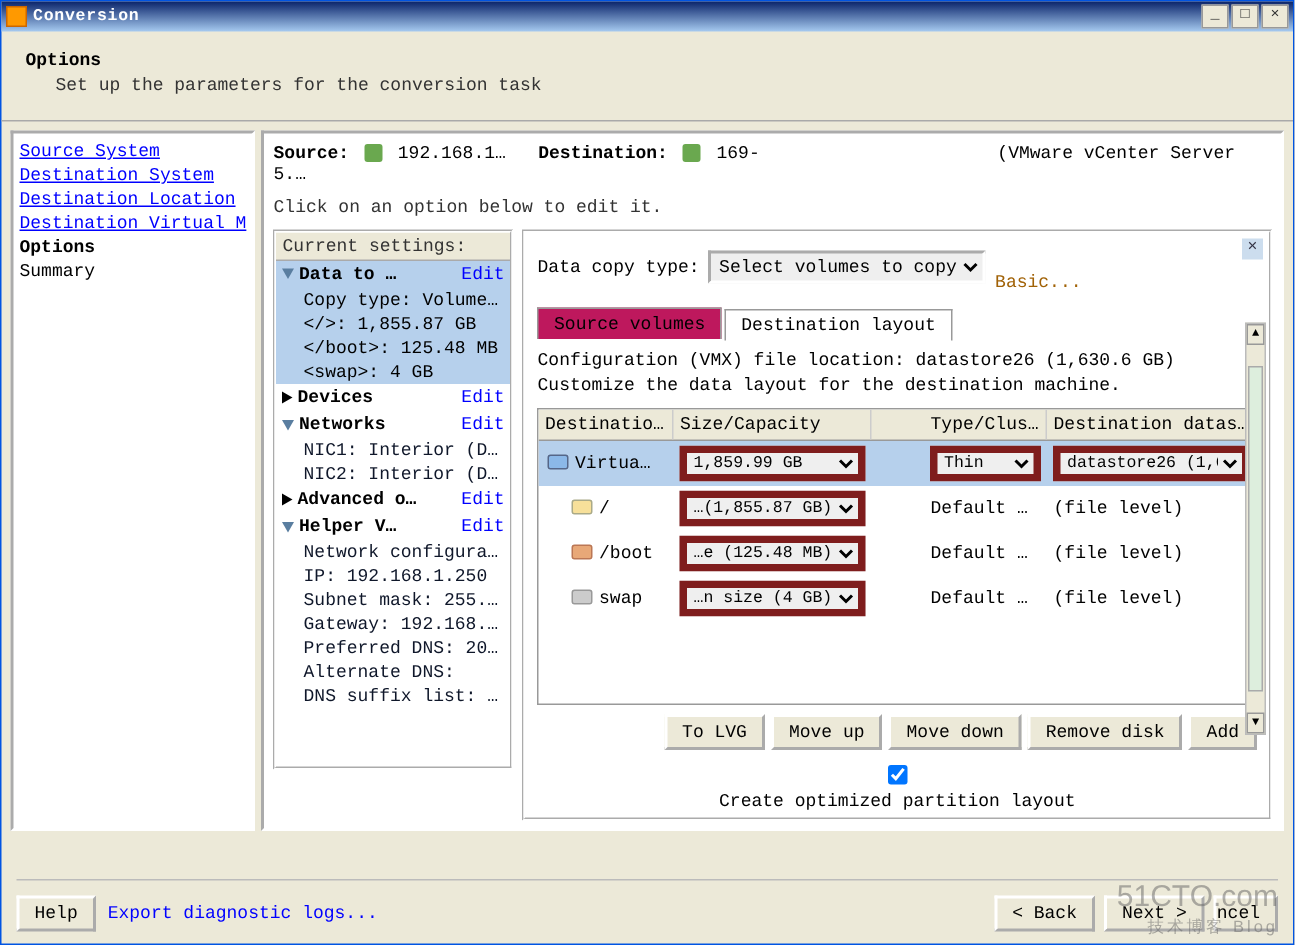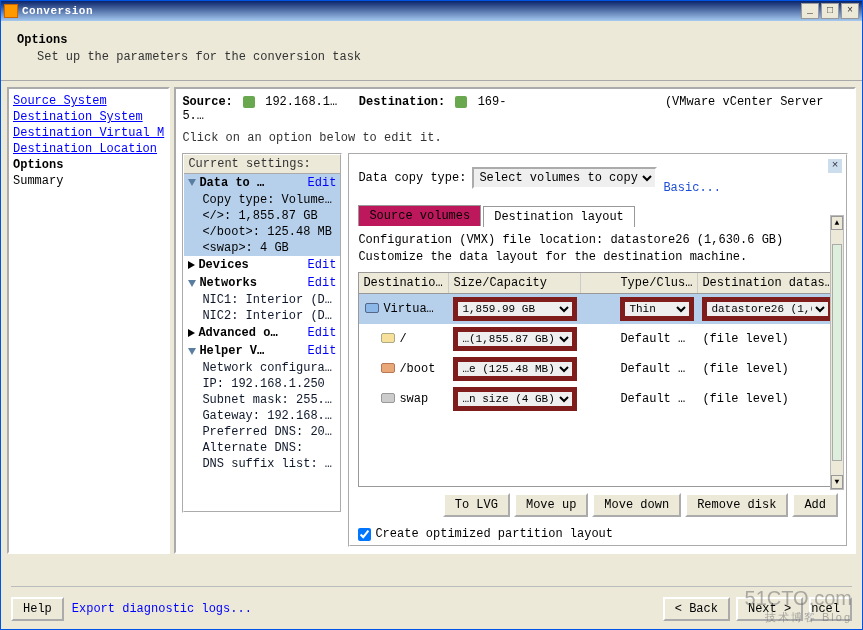--- a/index.html
+++ b/index.html
@@ -79,21 +79,21 @@
   border: 2px groove #fff;
   flex: 1;
   height: 394px;
   position: relative;
   display: flex;
   flex-direction: column;
 }
 .closex { position: absolute; right: 4px; top: 4px; width: 14px; height: 14px; background: #cde; color: #334; text-align: center; line-height: 12px; font-size: 11px; cursor: pointer; }
 .dct-row { padding: 6px 8px; display: flex; align-items: center; gap: 6px; }
 select.combo { font-family: inherit; font-size: 12px; border: 2px inset #fff; padding: 1px; }
-.basic-link { color: #1d4ed8; cursor: pointer; margin-top: 20px; }
+.basic-link { color: #a16207; cursor: pointer; margin-top: 20px; }
 .tabs { display: flex; padding: 0 8px; margin-top: 4px; }
 .tab { border: 1px solid #999; border-bottom: none; padding: 3px 10px; background: #be185d; margin-right: 2px; cursor: pointer; }
 .tab.active { background: #fff; position: relative; top: 1px; }
 .conf-desc { padding: 6px 8px; line-height: 1.4; }
 .grid {
   margin: 0 8px;
   border: 1px solid #999;
   flex: 1;
   overflow: hidden;
 }
@@ -114,21 +114,21 @@
 .btn-row { padding: 6px 8px; display: flex; gap: 4px; justify-content: flex-end; }
 .btn {
   font-family: inherit;
   font-size: 12px;
   padding: 3px 10px;
   background: #ece9d8;
   border: 2px outset #fff;
   cursor: pointer;
   text-align: center;
 }
-.opt-check { padding: 4px 8px; display: flex; align-items: center; gap: 4px; }
+.opt-check { padding: 4px 8px; display: flex; align-items: center; gap: 4px; flex-direction: column; }
 .footer-btns {
   position: absolute;
   bottom: 8px;
   left: 10px;
   right: 10px;
   display: flex;
   align-items: center;
   gap: 8px;
   border-top: 1px solid #bbb;
   padding-top: 10px;
@@ -169,22 +169,22 @@
 
   <div class="wizard-header">
     <div class="wizard-title">Options</div>
     <div class="wizard-sub">Set up the parameters for the conversion task</div>
   </div>
 
   <div class="body-area">
     <div class="left-nav">
       <a class="nav-link">Source System</a>
       <a class="nav-link">Destination System</a>
+      <a class="nav-link">Destination Location</a>
       <a class="nav-link">Destination Virtual M</a>
-      <a class="nav-link">Destination Location</a>
       <div class="nav-cur">Options</div>
       <div class="nav-item">Summary</div>
     </div>
 
     <div class="right-pane">
       <div class="src-line">
         <b>Source:</b>
         <span class="srcicon"></span>
         <span>192.168.1…</span>
         &nbsp;

